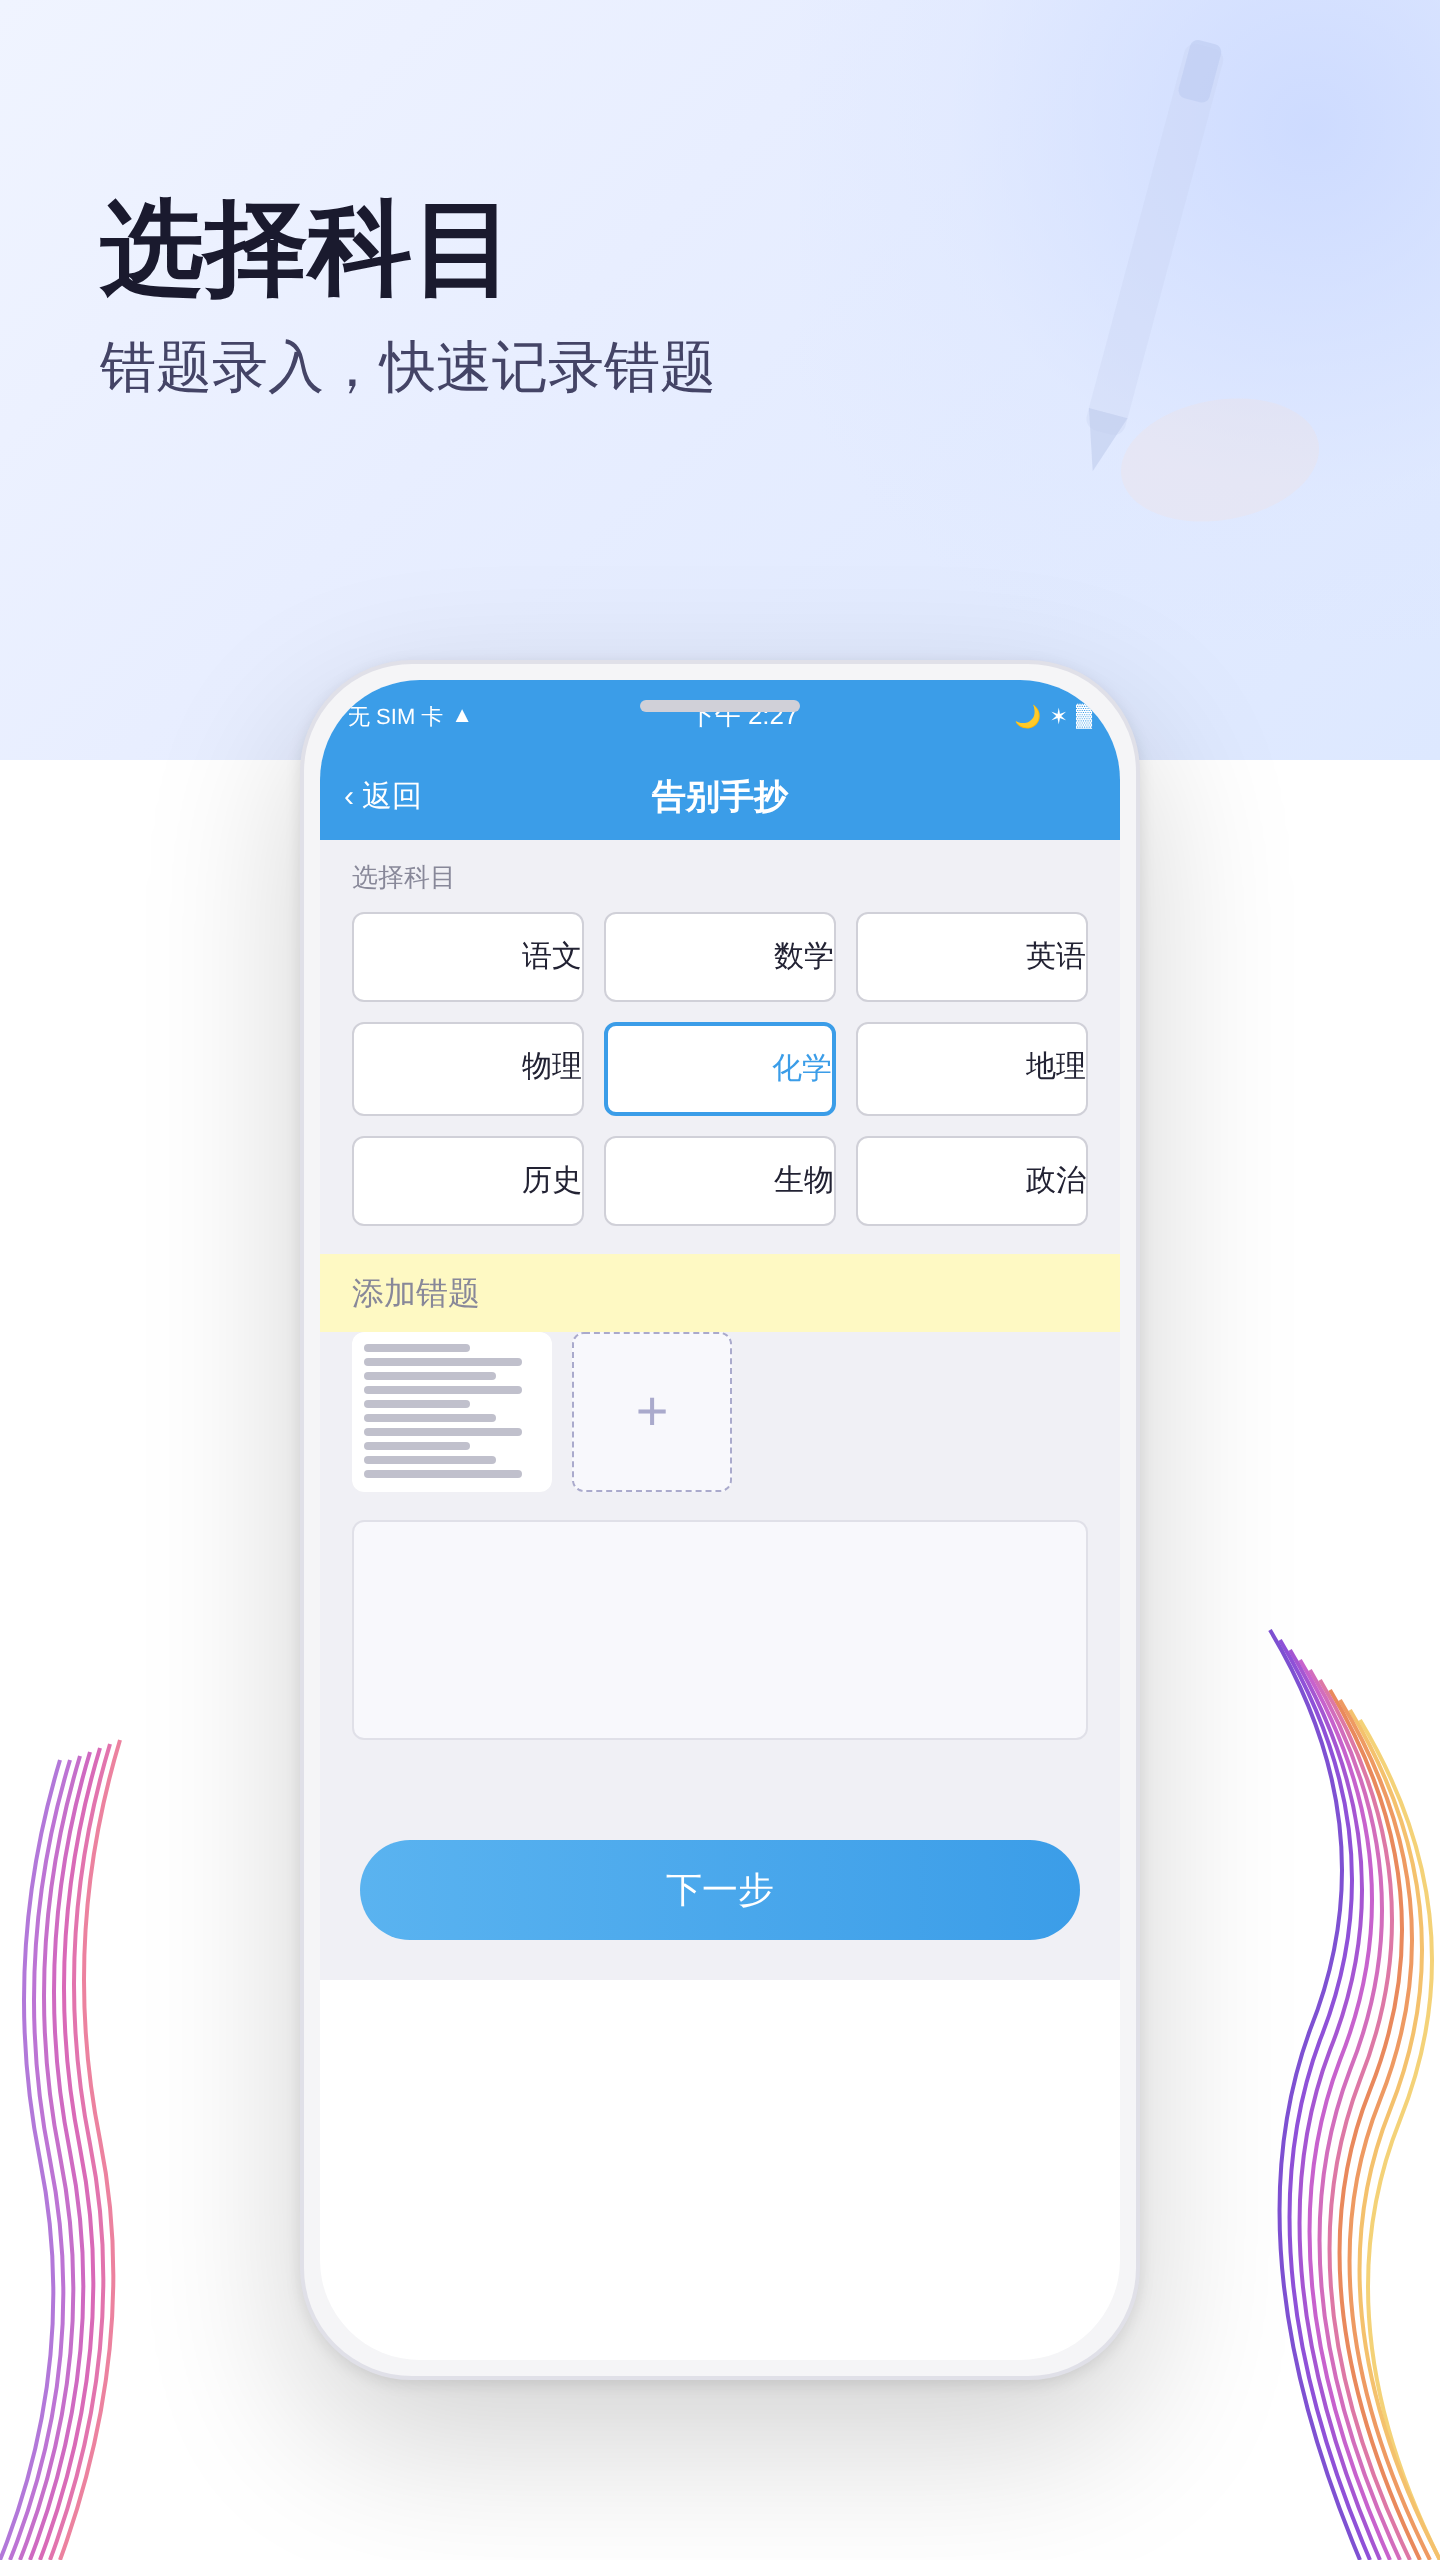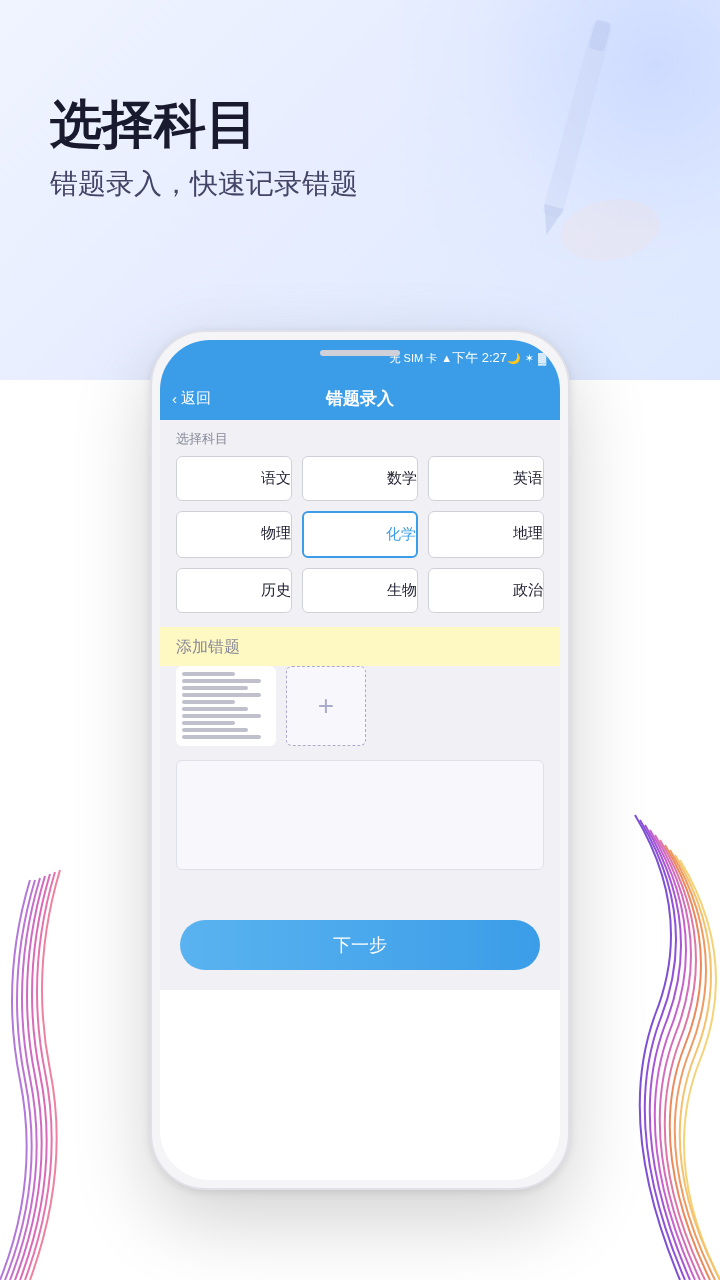--- a/index.html
+++ b/index.html
@@ -96,21 +96,21 @@
       z-index: 10;
     }
 
     
     .status-bar {
       width: 100%;
       height: 36px;
       background: #3b9de8;
       display: flex;
       align-items: center;
-      justify-content: flex-end;
+      justify-content: space-between;
       padding: 0 14px;
       font-size: 11px;
       color: #ffffff;
     }
 
     .status-left {
       display: flex;
       align-items: center;
       gap: 4px;
       font-size: 11px;
@@ -381,21 +381,21 @@
           <span>✶</span>
           <span>▓</span>
         </div>
       </div>
 
       <div class="nav-bar">
         <div class="nav-back">
           <span>‹</span>
           <span>返回</span>
         </div>
-        <div class="nav-title">错题录入</div>
+        <div class="nav-title">告别手抄</div>
       </div>
 
       <div class="phone-content">
 
         <div class="section-label">选择科目</div>
 
         <div class="subject-grid">
           <div class="subject-btn">语文</div>
           <div class="subject-btn">数学</div>
           <div class="subject-btn">英语</div>

